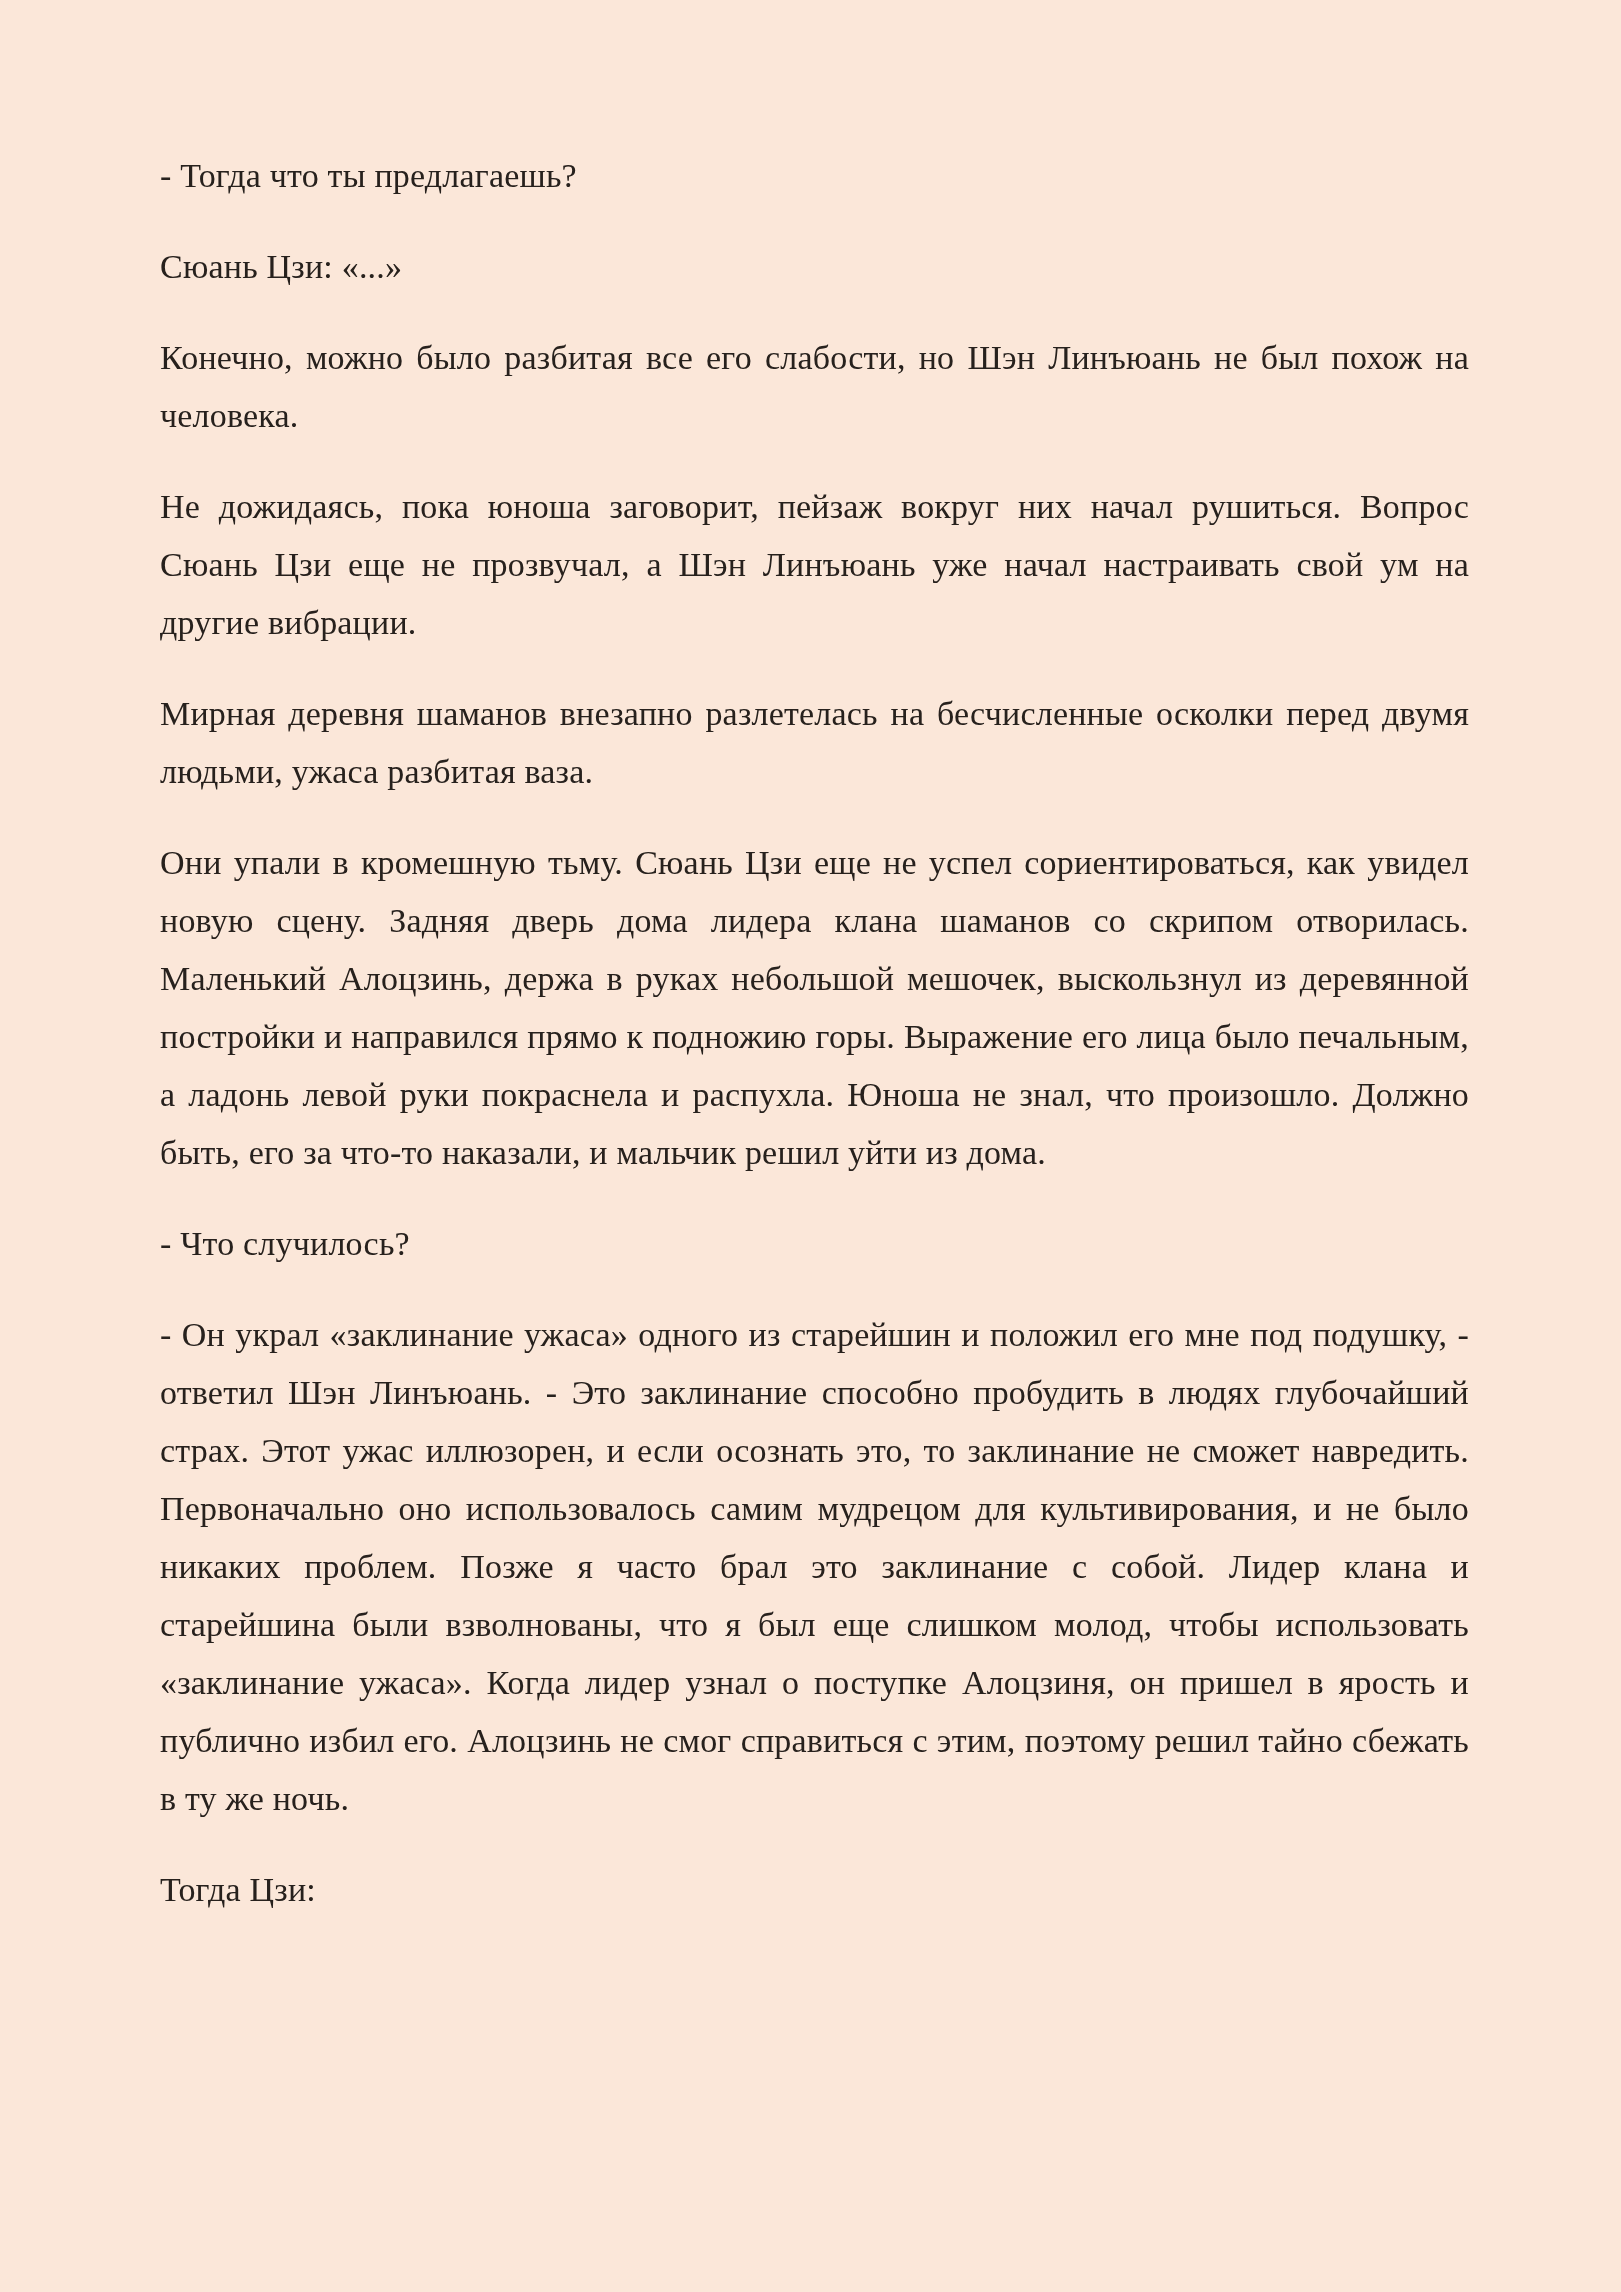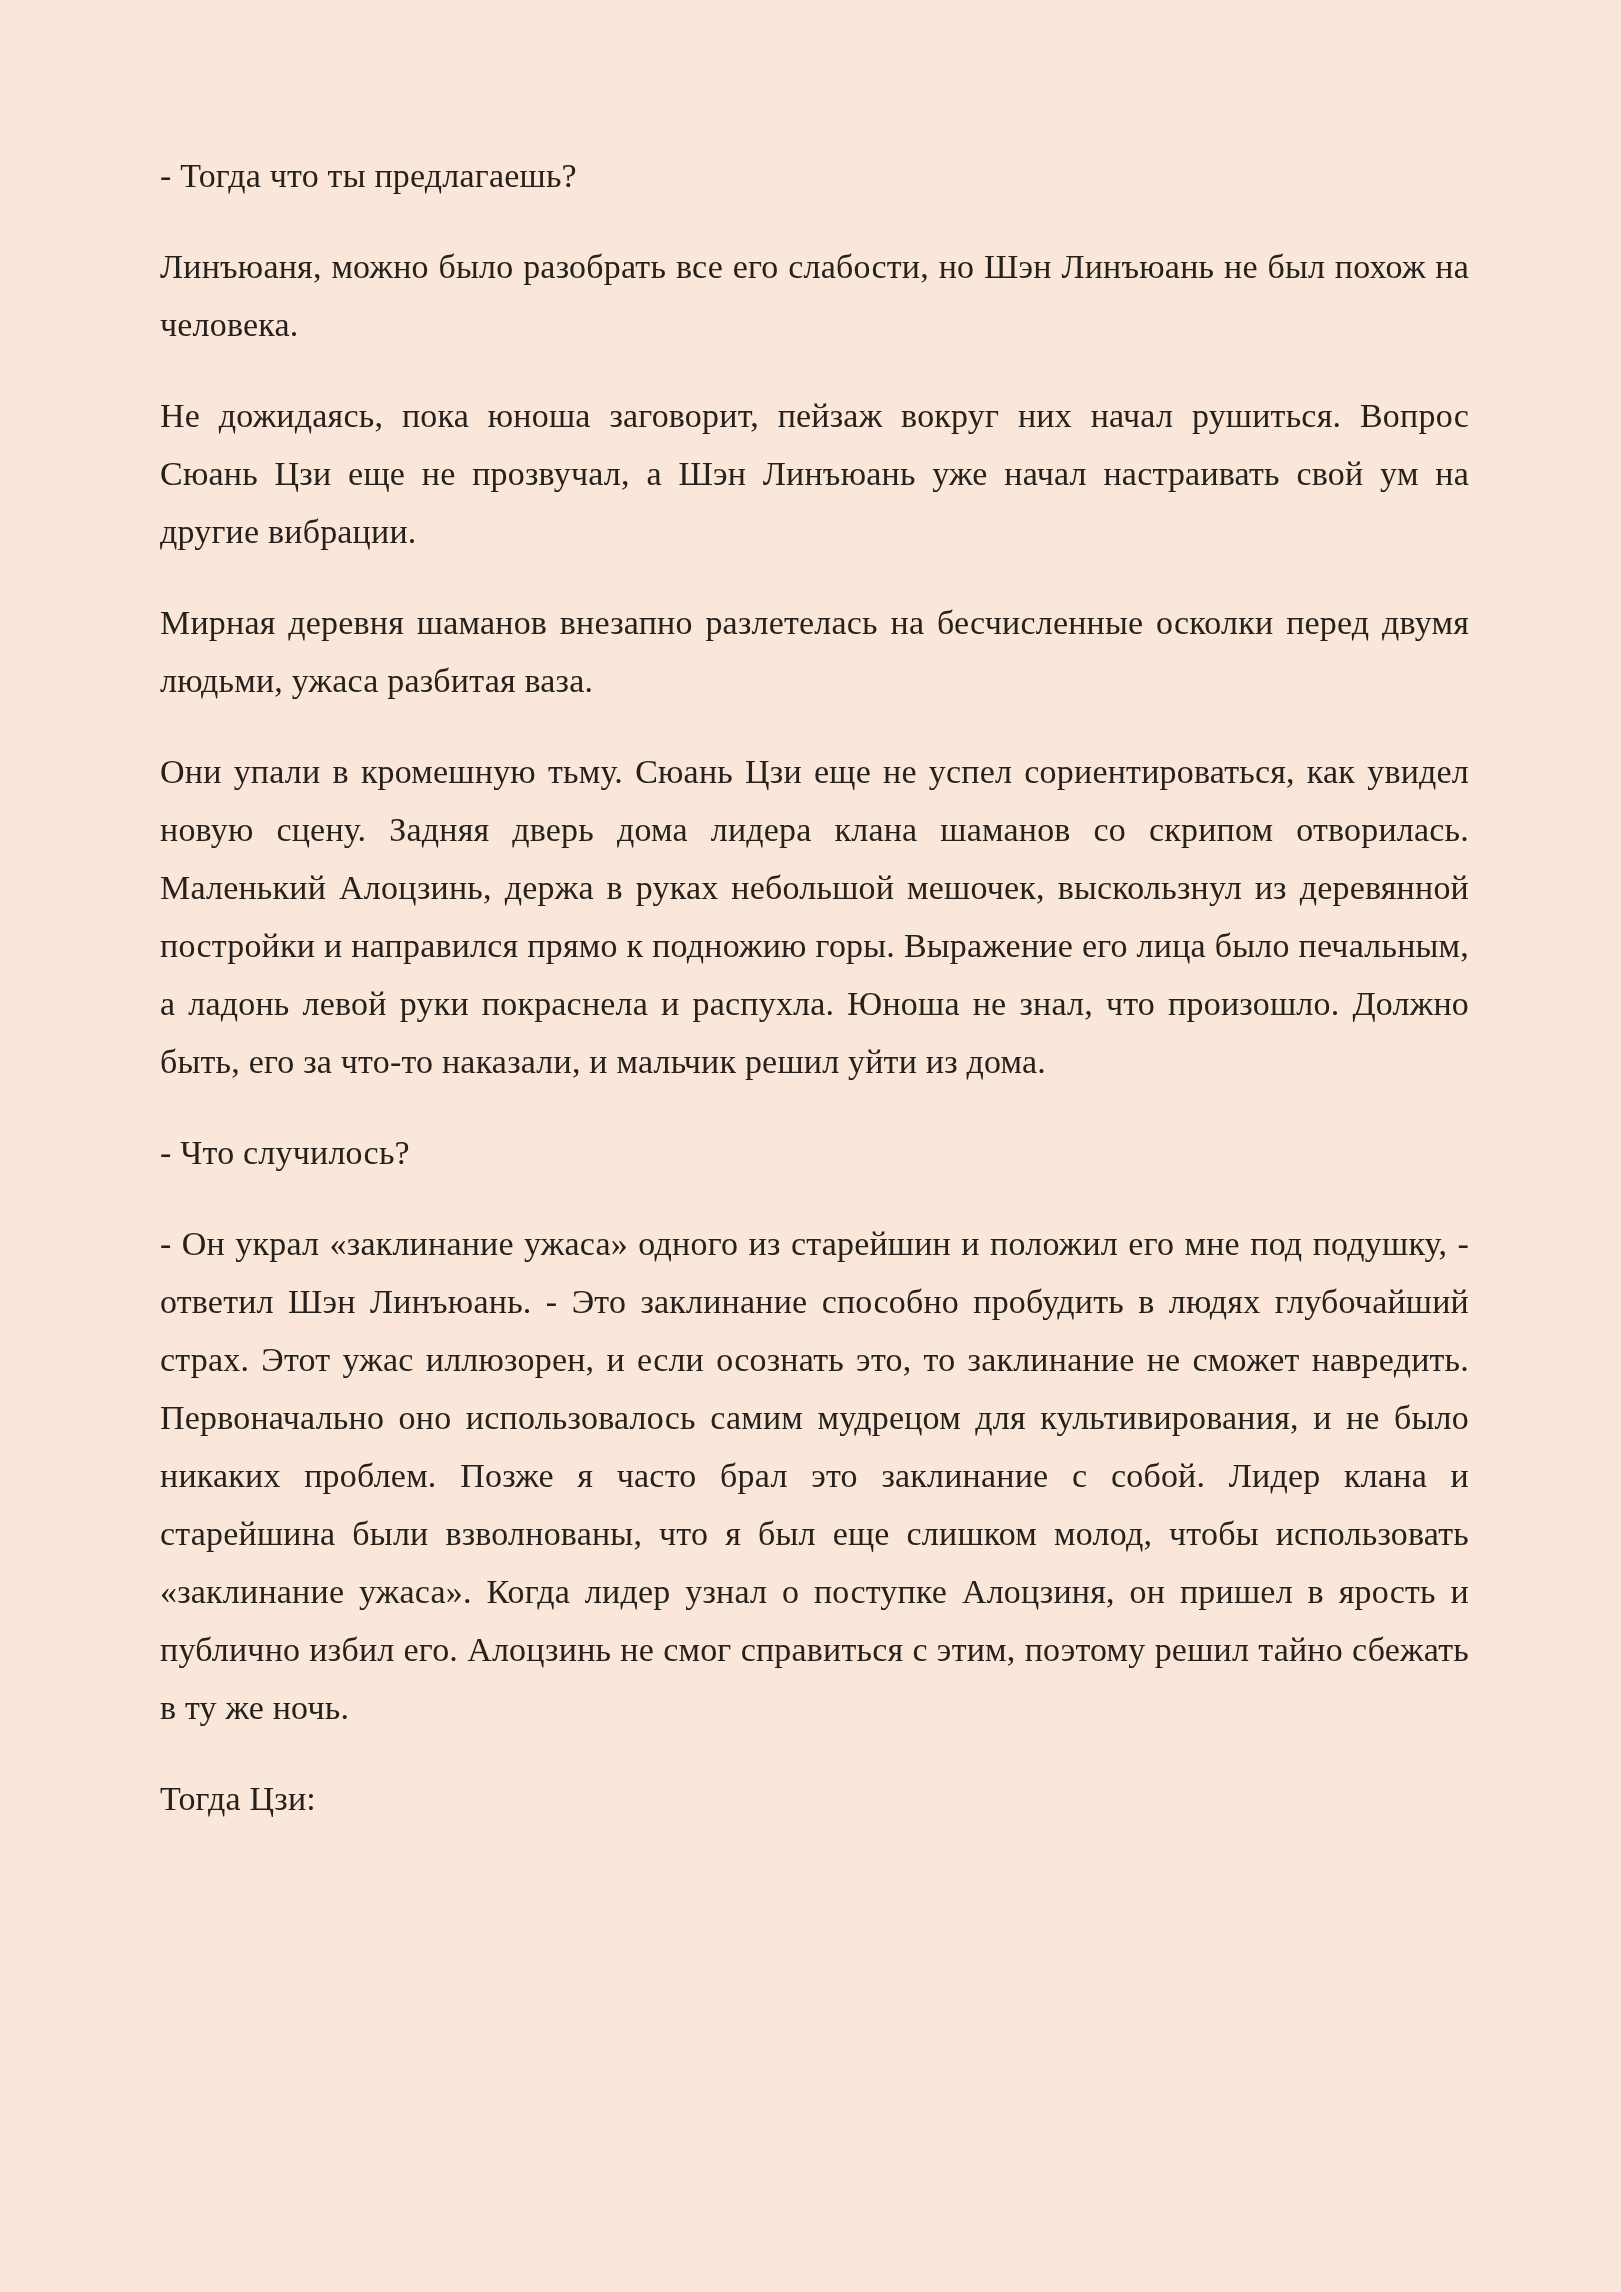--- a/index.html
+++ b/index.html
@@ -34,21 +34,22 @@
   .dialogue {
     text-align: left;
   }
 </style>
 </head>
 <body>
 
 <div class="page">
   <div class="content">
     <p class="para dialogue">- Тогда что ты предлагаешь?</p>
-    <p class="para">Линъюаня, можно было разобрать все его слабости, но Шэн Линъюань не был похож на человека.</p>
+    <p class="para dialogue">Сюань Цзи: «...»</p>
+    <p class="para">Конечно, можно было разбитая все его слабости, но Шэн Линъюань не был похож на человека.</p>
     <p class="para">Не дожидаясь, пока юноша заговорит, пейзаж вокруг них начал рушиться. Вопрос Сюань Цзи еще не прозвучал, а Шэн Линъюань уже начал настраивать свой ум на другие вибрации.</p>
     <p class="para">Мирная деревня шаманов внезапно разлетелась на бесчисленные осколки перед двумя людьми, ужаса разбитая ваза.</p>
     <p class="para">Они упали в кромешную тьму. Сюань Цзи еще не успел сориентироваться, как увидел новую сцену. Задняя дверь дома лидера клана шаманов со скрипом отворилась. Маленький Алоцзинь, держа в руках небольшой мешочек, выскользнул из деревянной постройки и направился прямо к подножию горы. Выражение его лица было печальным, а ладонь левой руки покраснела и распухла. Юноша не знал, что произошло. Должно быть, его за что-то наказали, и мальчик решил уйти из дома.</p>
     <p class="para dialogue">- Что случилось?</p>
     <p class="para">- Он украл «заклинание ужаса» одного из старейшин и положил его мне под подушку, - ответил Шэн Линъюань. - Это заклинание способно пробудить в людях глубочайший страх. Этот ужас иллюзорен, и если осознать это, то заклинание не сможет навредить. Первоначально оно использовалось самим мудрецом для культивирования, и не было никаких проблем. Позже я часто брал это заклинание с собой. Лидер клана и старейшина были взволнованы, что я был еще слишком молод, чтобы использовать «заклинание ужаса». Когда лидер узнал о поступке Алоцзиня, он пришел в ярость и публично избил его. Алоцзинь не смог справиться с этим, поэтому решил тайно сбежать в ту же ночь.</p>
     <p class="para dialogue">Тогда Цзи:</p>
   </div>
 </div>
 
 

